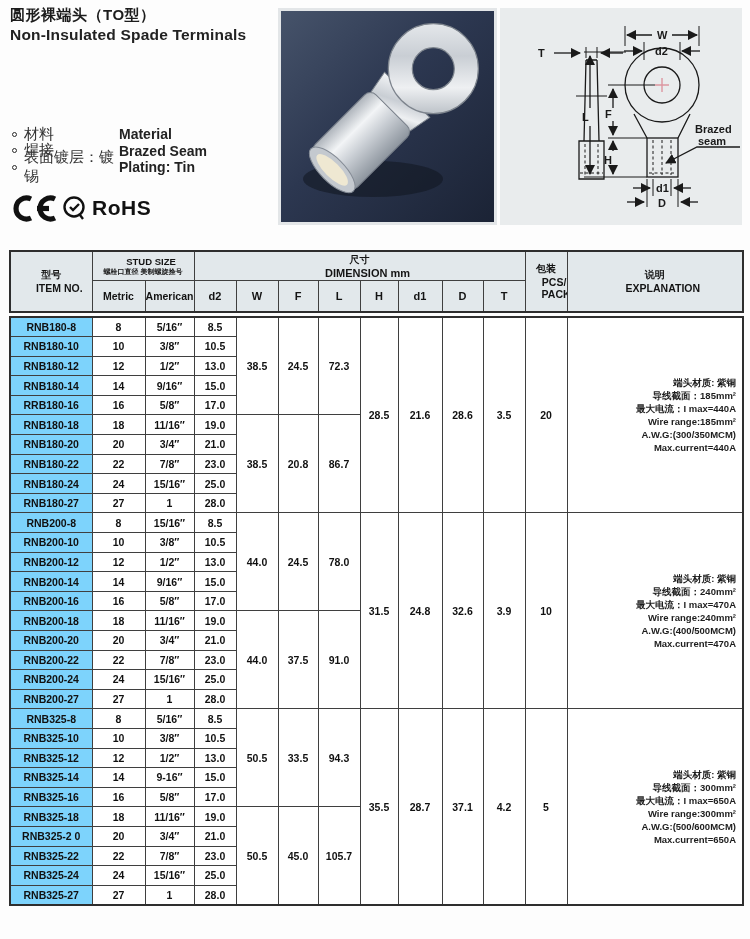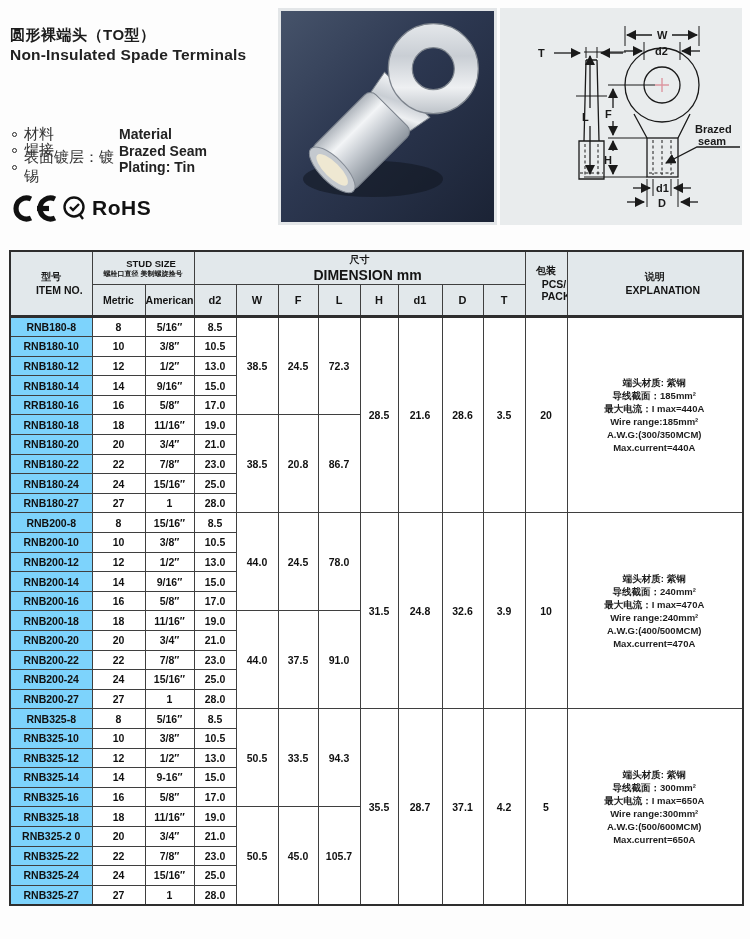--- a/index.html
+++ b/index.html
@@ -1,21 +1,21 @@
 <!DOCTYPE html>
 <html><head>
 <meta charset="utf-8">
 <style>
   * { margin:0; padding:0; box-sizing:border-box; }
   body { background:#ffffff; }
   .sheet { position:relative; width:750px; height:939px; background:#fdfdfd;
            font-family:"Liberation Sans","DejaVu Sans",sans-serif; color:#1c1c1c; overflow:hidden; }
 
   
-  .title-block { position:absolute; left:10px; top:6px; width:262px;margin-top:20px; }
+  .title-block { position:absolute; left:10px; top:6px; width:262px; }
   .title-zh { font-size:15px; font-weight:bold; letter-spacing:0.5px; }
   .title-en { font-size:15.5px; font-weight:600; margin-top:1px; letter-spacing:0.2px; color:#222; }
 
   .materials { position:absolute; left:12px; top:126px; width:262px; }
   .mat-row { display:flex; align-items:center; height:16.5px; }
   .dot { width:5px; height:5px; border:1.5px solid #2a2a2a; border-radius:50%; margin-right:7px; flex:0 0 auto; }
   .mat-zh { font-size:15px; width:95px; color:#333; }
   .mat-en { font-size:14px; font-weight:bold; color:#222; }
 
   .certs { position:absolute; left:10px; top:193px; height:30px; display:flex; align-items:center; gap:4px; }
@@ -36,21 +36,21 @@
   .spec-body { top:316px; }
   .spec-head, .spec-body { border:2px solid #2e2e2e; }
   .spec-head th, .spec-body td { border:1px solid #3f3f3f; text-align:center; vertical-align:middle; overflow:hidden; }
   .spec-head th { background:#e2e8eb; font-weight:bold; color:#141414; padding:1px 0; }
   .h-zh  { font-size:10px; }
   .h-en  { font-size:10.5px;padding-left:16px; }
   .h-sub { font-size:7px; font-weight:bold; letter-spacing:0px; }
   .h-dim { font-size:11px; }
   .spec-body td { font-size:10.5px; font-weight:bold; height:19.6px; background:#fff; color:#111; }
   .spec-body td.item-cell { background:#7dd3fc; }
-  .spec-body td.expl-cell { text-align:center; padding:2px 15px 2px 14px; font-size:9.5px; font-weight:600;
+  .spec-body td.expl-cell { text-align:right; padding:2px 6px 2px 14px; font-size:9.5px; font-weight:600;
                             line-height:13px; color:#1d1d1d; }
 </style>
 </head>
 <body>
 
 <div class="sheet">
 
   <div class="title-block">
     <div class="title-zh">圆形裸端头（TO型）</div>
     <div class="title-en">Non-Insulated Spade Terminals</div>
@@ -203,21 +203,21 @@
       <th rowspan="2">
         <div class="h-zh">型号</div>
         <div class="h-en">ITEM NO.</div>
       </th>
       <th colspan="2">
         <div class="h-en" style="font-size:9.5px">STUD SIZE</div>
         <div class="h-sub">螺栓口直径  美制螺旋拴号</div>
       </th>
       <th colspan="8">
         <div class="h-zh">尺寸</div>
-        <div class="h-en" style="font-size:14px">DIMENSION mm</div>
+        <div class="h-en" style="font-size:11px">DIMENSION mm</div>
       </th>
       <th rowspan="2">
         <div class="h-zh">包装</div>
         <div class="h-en">PCS/</div>
         <div class="h-en">PACK</div>
       </th>
       <th rowspan="2">
         <div class="h-zh">说明</div>
         <div class="h-en">EXPLANATION</div>
       </th>

